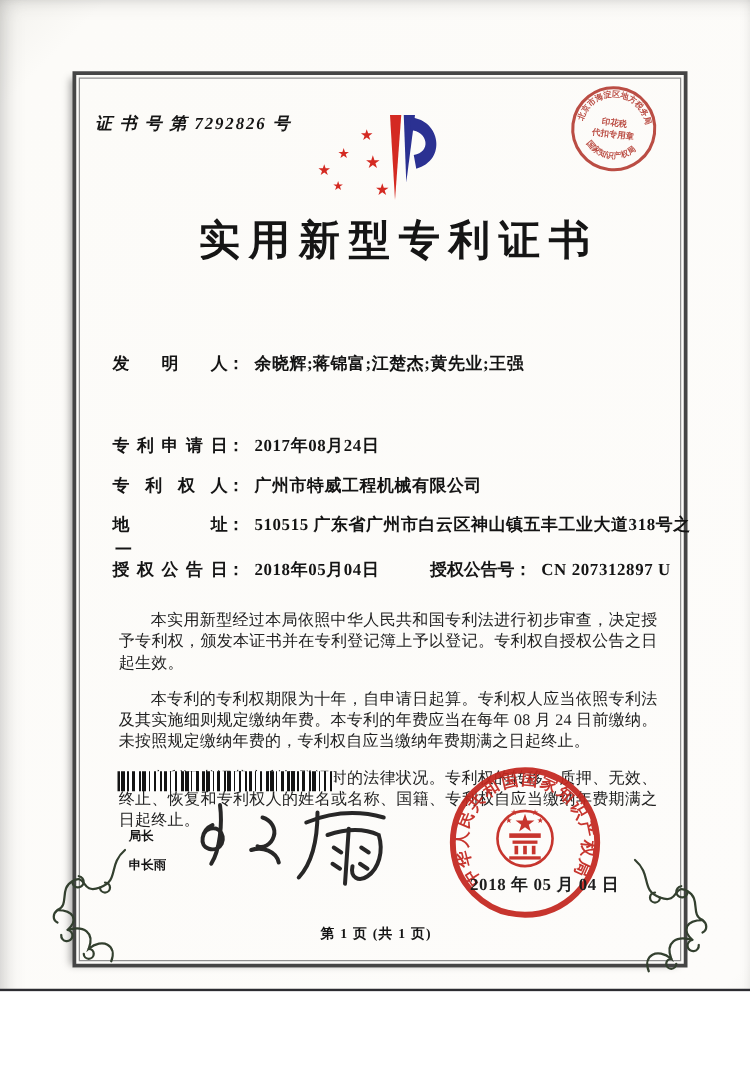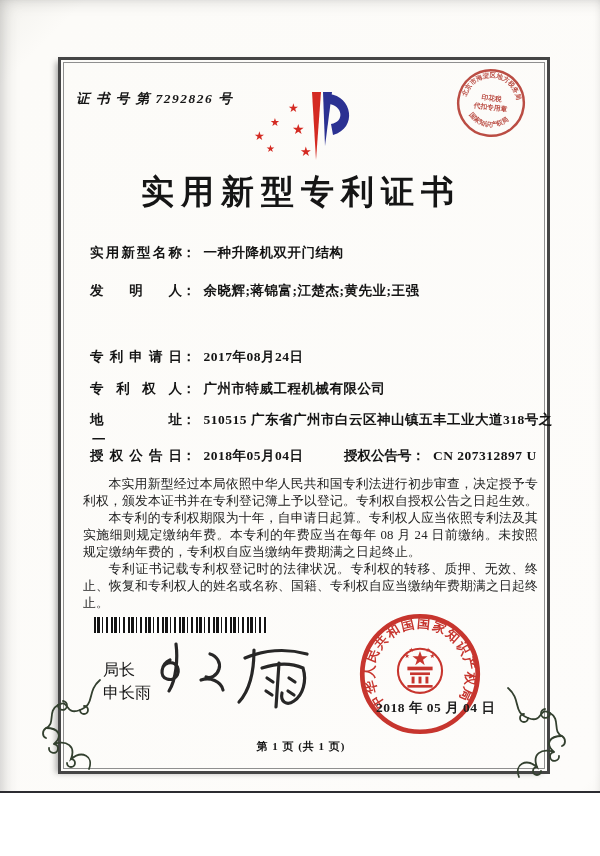--- a/index.html
+++ b/index.html
@@ -8,36 +8,36 @@
     background:linear-gradient(135deg,#f3f2ee 0%,#fcfbf8 6%,#fdfcfa 94%,#f1f0ec 100%);
     font-family:"Liberation Serif","DejaVu Serif",serif;color:#151515;
     box-shadow:inset 10px 6px 18px -10px rgba(60,60,60,.35), inset -4px 0 10px -6px rgba(0,0,0,.15);
   }
   
   .frame{position:absolute;left:58px;top:57px;width:486px;height:711px;
     border:3px solid #454545;box-shadow:-5px 2px 6px -3px rgba(0,0,0,.35);}
   .frame::after{content:"";position:absolute;inset:2px;border:1px solid #8f8f8f;pointer-events:none;}
   .cert-no{position:absolute;left:76px;top:90px;font-size:13.5px;font-weight:bold;letter-spacing:1.5px;white-space:nowrap;font-style:italic;}
   .title{position:absolute;left:58px;top:170px;width:486px;text-align:center;
-    font-size:33px;font-weight:bold;letter-spacing:7px;white-space:nowrap;}
+    font-size:33px;font-weight:bold;letter-spacing:7px;white-space:nowrap;padding-left:18px;}
   .logo{position:absolute;left:248px;top:88px;width:112px;height:78px;}
   
   .row{position:absolute;left:90px;font-size:13.5px;font-weight:bold;white-space:nowrap;color:#141414;}
   .f-label{display:inline-block;width:92px;text-align:justify;text-align-last:justify;}
   .f-colon{display:inline-block;margin-right:8px;}
   .f-value{letter-spacing:.5px;}
   .addr-cont{position:absolute;left:92px;top:431px;font-size:13.5px;font-weight:bold;}
   .grant-no{left:344px;}
   
   .paras{position:absolute;left:83px;top:476px;width:455px;font-size:12.8px;line-height:17px;
     text-align:justify;color:#222;font-weight:500;letter-spacing:.2px;}
-  .paras p{margin:0;text-indent:2em;}
+  .paras p{margin:12px;text-indent:2em;}
   .barcode{position:absolute;left:94px;top:617px;width:173px;height:16px;
     background:repeating-linear-gradient(90deg,#141414 0 2px,#fff 2px 3px,#141414 3px 6px,#fff 6px 8px,#141414 8px 9px,#fff 9px 12px,#141414 12px 14px,#fff 14px 17px);}
-  .signer{position:absolute;left:103px;top:658px;font-size:16px;font-weight:normal;line-height:23px;}
+  .signer{position:absolute;left:103px;top:658px;font-size:10px;font-weight:bold;line-height:23px;}
   .signature{position:absolute;left:148px;top:632px;width:205px;height:88px;}
   .seal-main{position:absolute;left:357px;top:611px;width:126px;height:126px;opacity:.93;}
   .seal-date{position:absolute;left:366px;top:699px;font-size:13.5px;font-weight:bold;letter-spacing:.5px;color:#1d1d1d;white-space:nowrap;margin-left:10px;}
   .stamp-tax{position:absolute;left:453px;top:63px;width:76px;height:80px;opacity:.88;transform:rotate(7deg);}
   .page-ind{position:absolute;left:58px;top:739px;width:486px;text-align:center;font-size:11px;font-weight:bold;letter-spacing:1px;}
   .orn{position:absolute;width:80px;height:100px;}
   .orn-left{left:36px;top:674px;}
   .orn-right{left:492px;top:682px;transform:scaleX(-1);}
   
   .divider{position:absolute;left:0;top:791px;width:600px;height:2px;background:#2c2c31;box-shadow:0 1px 0 #9a9aa0;}
@@ -59,23 +59,20 @@
     <text x="40" y="24" font-size="12" fill="#d42a22">★</text>
     <text x="44" y="46" font-size="14" fill="#d42a22">★</text>
     <text x="52" y="68" font-size="13" fill="#d42a22">★</text>
     <polygon points="64,4 73,4 68,72" fill="#d42a22"></polygon>
     <polygon points="75,4 84,4 77,58" fill="#2b3192"></polygon>
     <path d="M 81,6 C 104,8 110,40 85,47 L 83,36 C 97,34 95,17 80,16 Z" fill="#2b3192"></path>
   </svg>
 
   <div class="title">实用新型专利证书</div>
 
-  <div class="row" style="top:244px">
-    <span class="f-label">实用新型名称</span><span class="f-colon">：</span><span class="f-value">一种升降机双开门结构</span>
-  </div>
   <div class="row" style="top:282px">
     <span class="f-label">发 明 人</span><span class="f-colon">：</span><span class="f-value">余晓辉;蒋锦富;江楚杰;黄先业;王强</span>
   </div>
   <div class="row" style="top:348px">
     <span class="f-label">专利申请日</span><span class="f-colon">：</span><span class="f-value">2017年08月24日</span>
   </div>
   <div class="row" style="top:380px">
     <span class="f-label">专 利 权 人</span><span class="f-colon">：</span><span class="f-value">广州市特威工程机械有限公司</span>
   </div>
   <div class="row" style="top:411px">

